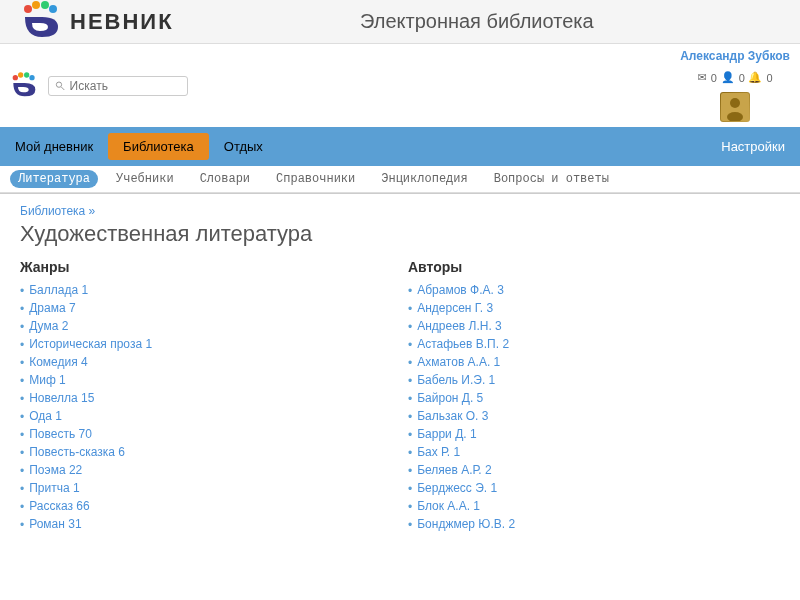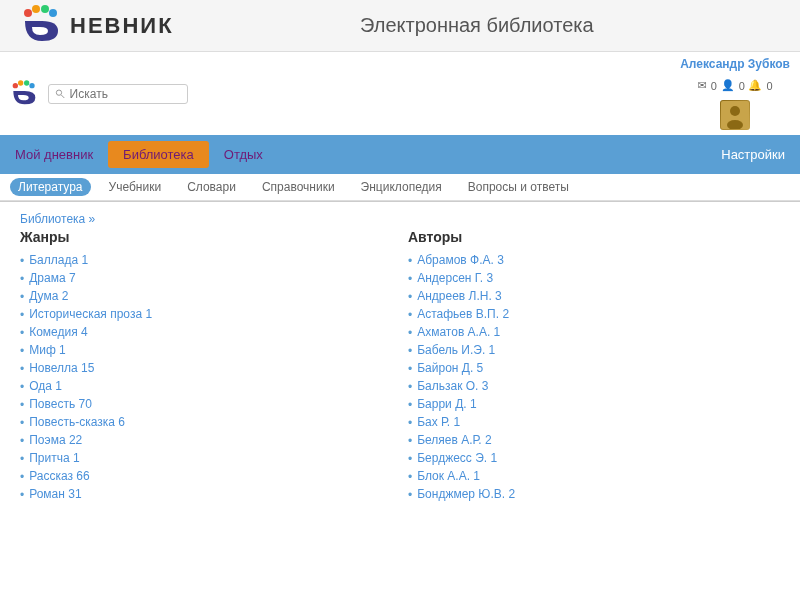--- a/index.html
+++ b/index.html
@@ -5,21 +5,21 @@
     * { margin: 0; padding: 0; box-sizing: border-box; }
     body { font-family: Arial, sans-serif; background: #f0f0f0; width: 800px; height: 600px; overflow: hidden; font-size: 13px; }
 
     
     .top-header {
       background: #f5f5f5;
       border-bottom: 1px solid #ddd;
       display: flex;
       align-items: center;
       padding: 20px 20px;
-      height: 52px;
+      height: 44px;
     }
     .logo-area {
       display: flex;
       align-items: center;
       gap: 5px;
     }
     .logo-d {
       width: 45px;
       height: 45px;
     }
@@ -101,21 +101,21 @@
 
     
     .main-nav {
       background: #5a9fd4;
       display: flex;
       align-items: center;
       padding: 0;
     }
     .nav-item {
       padding: 6px 15px;
-      color: #701a75;
+      color: #000000;
       font-size: 13px;
       cursor: pointer;
       white-space: nowrap;
     }
     .nav-item.active {
       background: #e8891e;
       border-radius: 3px;
     }
     .nav-spacer { flex: 1; }
     .nav-settings {
@@ -133,20 +133,21 @@
       padding: 4px 10px;
       border-bottom: 1px solid #ddd;
       gap: 10px;
     }
     .sub-nav-item {
       padding: 2px 8px;
       font-size: 12px;
       color: #666;
       cursor: pointer;
       border-radius: 3px;
+      font-family: Liberation Mono, monospace;
     }
     .sub-nav-item.active {
       background: #5a9fd4;
       color: white;
       border-radius: 10px;
     }
 
     
     .content {
       background: #fff;
@@ -305,20 +306,21 @@
     <div class="sub-nav-item">Учебники</div>
     <div class="sub-nav-item">Словари</div>
     <div class="sub-nav-item">Справочники</div>
     <div class="sub-nav-item">Энциклопедия</div>
     <div class="sub-nav-item">Вопросы и ответы</div>
   </div>
 </div>
 
 <div class="content">
   <div class="breadcrumb">Библиотека »</div>
+  <h1 class="page-title">Художественная литература</h1>
 
 
   <div class="columns">
 
     <div class="column">
       <div class="column-title">Жанры</div>
       <div id="genres-list">
           <div class="list-item-link">
             <span class="bullet">•</span>
             <a class="list-link">Баллада 1</a>

